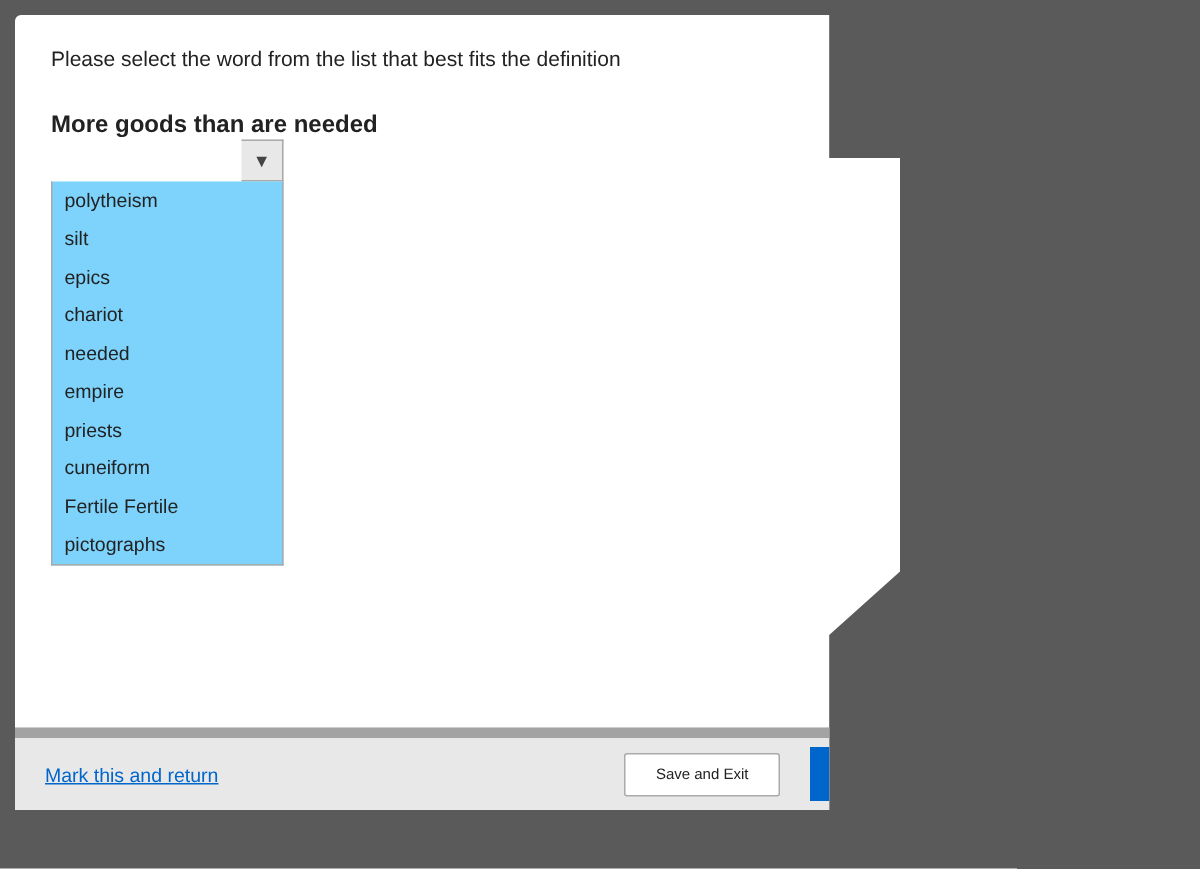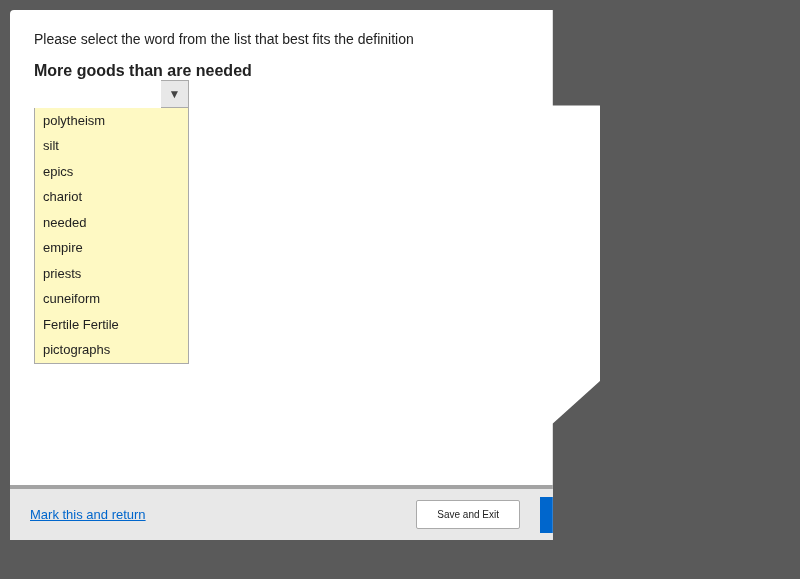--- a/index.html
+++ b/index.html
@@ -32,21 +32,21 @@
 
     .page-inner {
       padding: 20px 24px;
       position: relative;
       height: 100%;
     }
 
     .instruction-text {
       font-size: 14px;
       color: #222;
-      margin-bottom: 12px;
+      margin-bottom: 25px;
       line-height: 1.4;
     }
 
     .definition-text {
       font-size: 16px;
       font-weight: bold;
       color: #222;
     }
 
     .dropdown-container {
@@ -70,21 +70,21 @@
       pointer-events: none;
       font-size: 12px;
       color: #444;
     }
 
     .dropdown-list-wrapper {
       position: absolute;
       top: 28px;
       left: 0;
       width: 155px;
-      background: #fef9c3;
+      background: #7dd3fc;
       border: 1px solid #aaa;
       border-top: none;
       z-index: 10;
     }
 
     .dropdown-list {
       list-style: none;
       overflow-y: auto;
       max-height: 280px;
       position: relative;
@@ -109,21 +109,21 @@
       line-height: 1.5;
     }
 
     .bottom-bar {
       position: absolute;
       bottom: 0;
       left: 0;
       right: 0;
       height: 55px;
       background: #e8e8e8;
-      border-top: 4px solid #a3a3a3;
+      border-top: 7px solid #a3a3a3;
       display: flex;
       align-items: center;
       padding: 0 20px;
     }
 
     .mark-return-link {
       color: #0066cc;
       font-size: 13px;
       text-decoration: underline;
       cursor: pointer;

